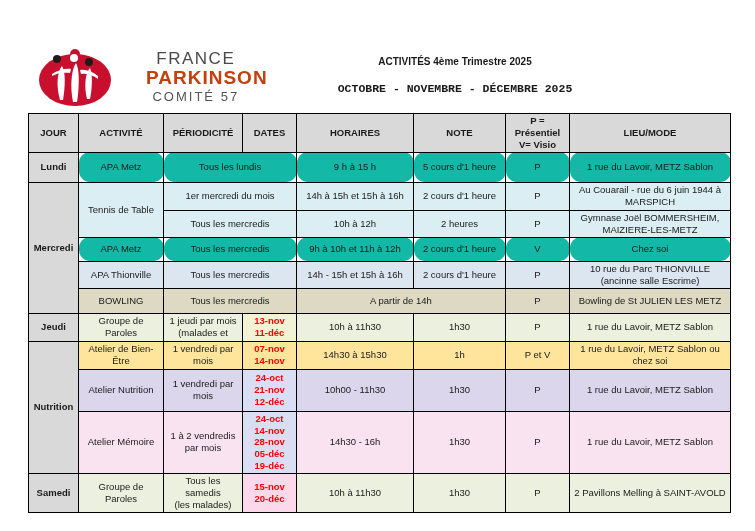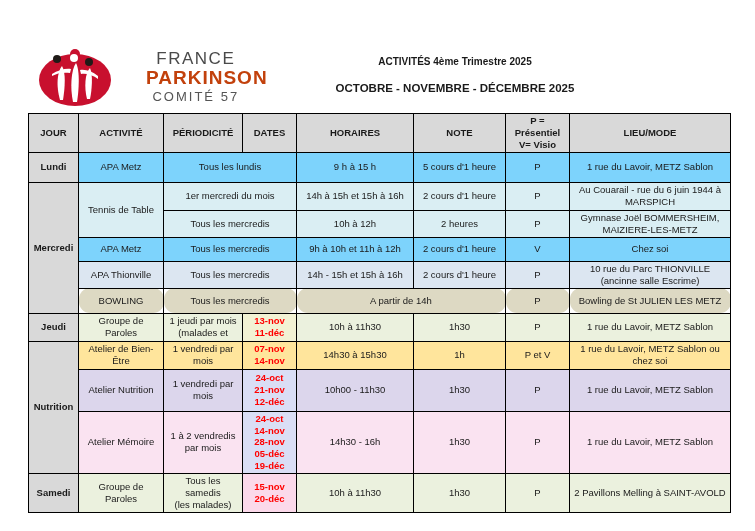--- a/index.html
+++ b/index.html
@@ -9,36 +9,36 @@
   }
   
   .logo-wrap{position:absolute;left:38px;top:46px;display:flex;align-items:center;gap:10px;}
   .brand-text{display:flex;flex-direction:column;line-height:1.05;text-align:center;}
   .brand-top{font-size:17px;letter-spacing:1.5px;color:#4a4a4a;}
   .brand-bottom{font-size:19px;font-weight:bold;letter-spacing:1px;color:#c2410c;margin-left:22px;}
   .brand-sub{font-size:13px;letter-spacing:2px;color:#555;margin-top:2px;}
   
   .title-block{position:absolute;left:230px;top:56px;width:450px;text-align:center;}
   .title-line1{font-size:10px;font-weight:bold;}
-  .title-line2{font-size:11.5px;font-weight:bold;margin-top:15px;}
+  .title-line2{font-size:11.5px;font-weight:bold;margin-top:15px;font-family:Liberation Mono, monospace;}
   
   table.sched{
     position:absolute;left:28px;top:113px;border-collapse:collapse;table-layout:fixed;
     font-size:9.5px;
   }
   table.sched td,table.sched th{
     border:1.5px solid #000;text-align:center;vertical-align:middle;
     padding:1px 3px;white-space:pre-line;line-height:1.25;overflow:hidden;
   }
   table.sched th{font-weight:bold;font-size:9.5px;margin-top:20px;}
   .bg-gray{background:#d9d9d9;}
-  .bg-peach{background:#7dd3fc;}
+  .bg-peach{background:#14b8a6;border-radius:11px;}
   .bg-blue{background:#daeef3;}
   .bg-bluegray{background:#dce6f1;}
-  .bg-tan{background:#ddd9c3;border-radius:11px;}
+  .bg-tan{background:#ddd9c3;}
   .bg-green{background:#ebf1de;}
   .bg-yellow{background:#ffe59c;}
   .bg-lavender{background:#dcd6ec;}
   .bg-pink{background:#fae3f1;}
   .bg-periwinkle{background:#dadef5;}
   .bg-cream{background:#f2f2d4;}
   .bg-pinkdates{background:#fbd9ea;}
   .day{font-weight:bold;}
   .dates{color:#ff0000;font-weight:bold;}
   .lieu-left{text-align:left;padding-left:7px;}

